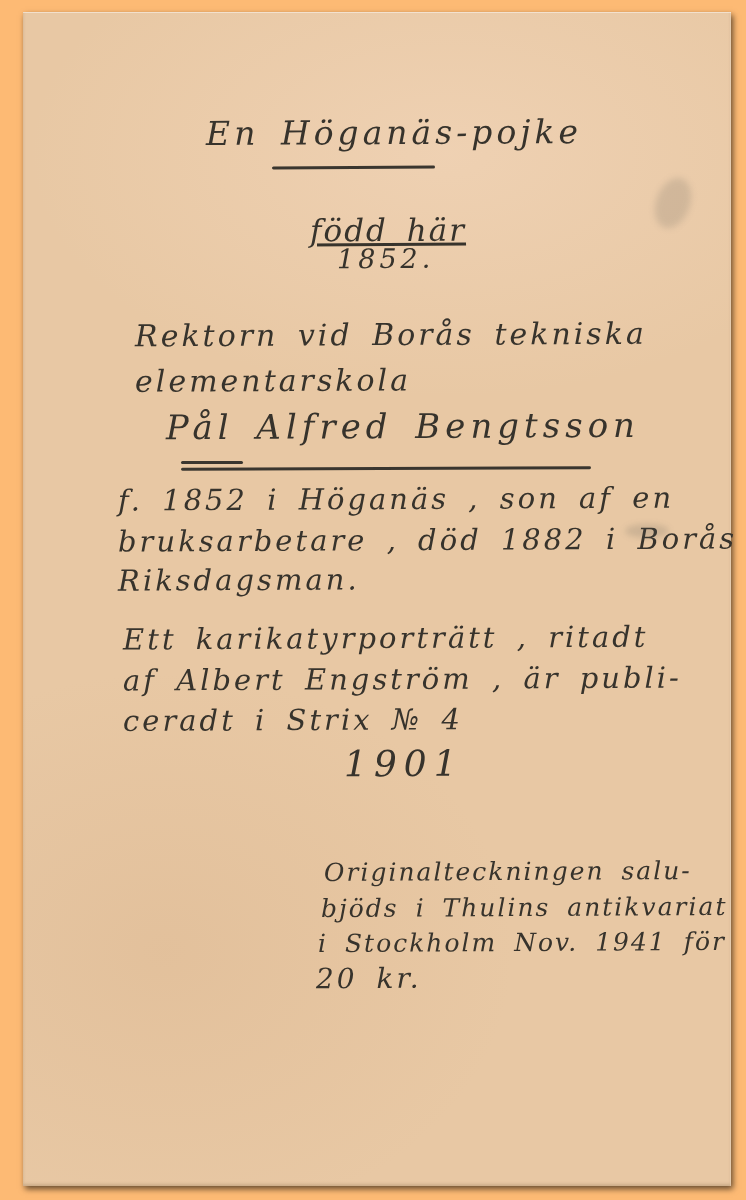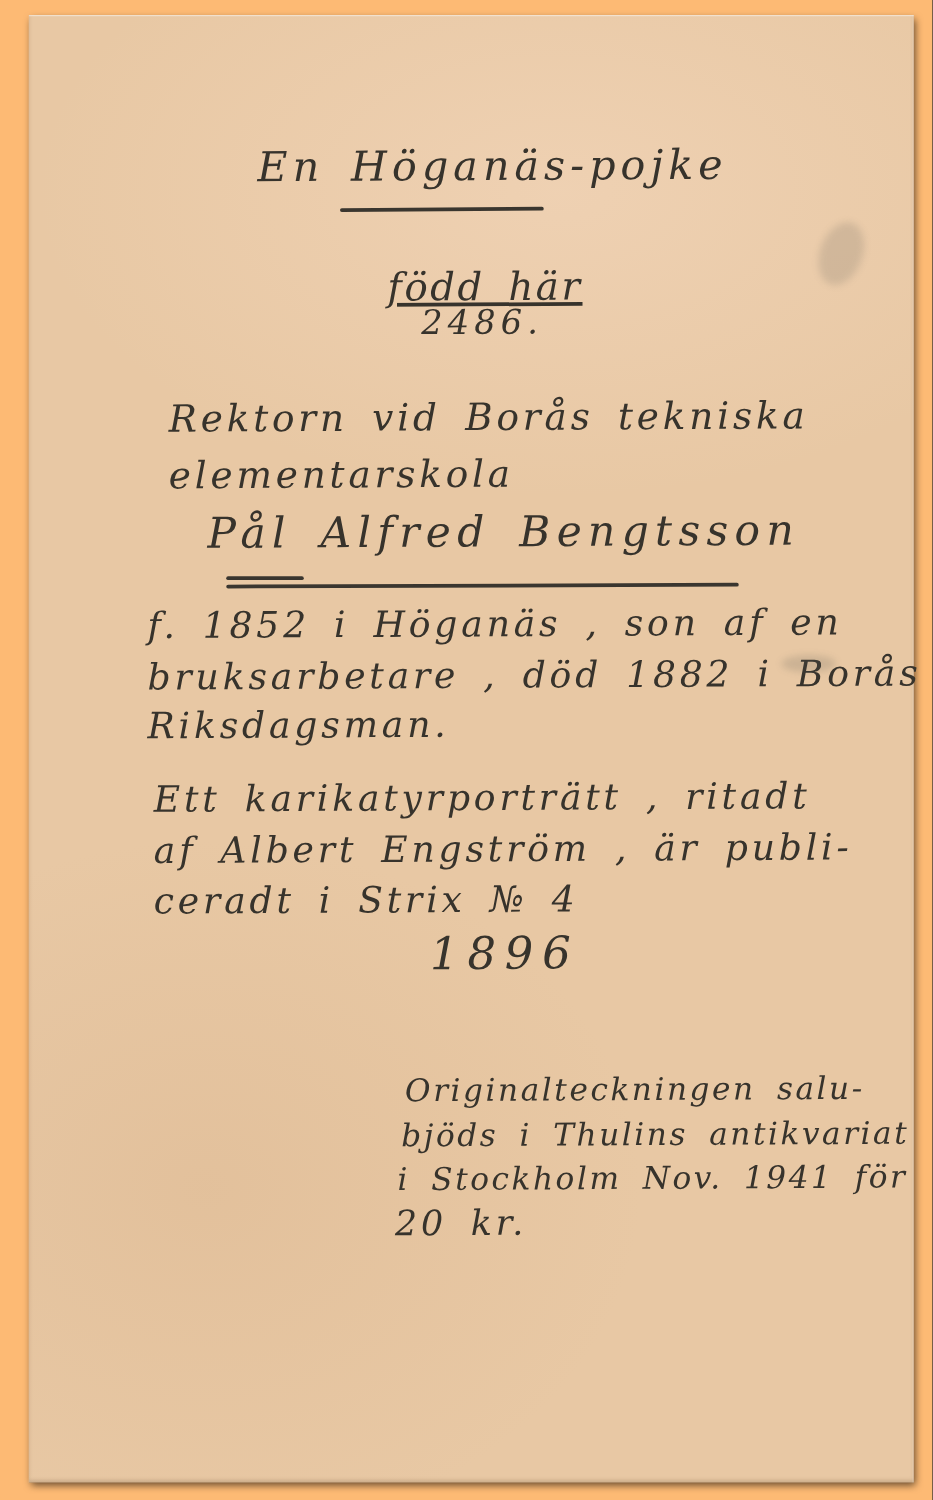--- a/index.html
+++ b/index.html
@@ -80,38 +80,38 @@
 </head>
 <body>
 
 <div class="stage">
   <div class="paper">
 
     <div class="hand t-title">En Höganäs-pojke</div>
     <div class="rule u-title"></div>
 
     <div class="hand t-born">född här</div>
-    <div class="hand t-byear">2486.</div>
+    <div class="hand t-byear">1852.</div>
 
     <div class="hand t-role1">Rektorn vid Borås tekniska</div>
     <div class="hand t-role2">elementarskola</div>
 
     <div class="hand t-name">Pål Alfred Bengtsson</div>
     <div class="rule u-name-a"></div>
     <div class="rule u-name-b"></div>
 
     <div class="hand t-bio0">f. 1852 i Höganäs , son af en</div>
     <div class="hand t-bio1">bruksarbetare , död 1882 i Borås</div>
     <div class="hand t-bio2">Riksdagsman.</div>
 
     <div class="hand t-por0">Ett karikatyrporträtt , ritadt</div>
     <div class="hand t-por1">af Albert Engström , är publi-</div>
     <div class="hand t-por2">ceradt i Strix № 4</div>
 
-    <div class="hand t-pyear">1896</div>
+    <div class="hand t-pyear">1901</div>
 
     <div class="hand t-foot0">Originalteckningen salu-</div>
     <div class="hand t-foot1">bjöds i Thulins antikvariat</div>
     <div class="hand t-foot2">i Stockholm Nov. 1941 för</div>
     <div class="hand t-foot3">20 kr.</div>
 
     <div class="smudge sm-1"></div>
     <div class="smudge sm-2"></div>
 
   </div>

